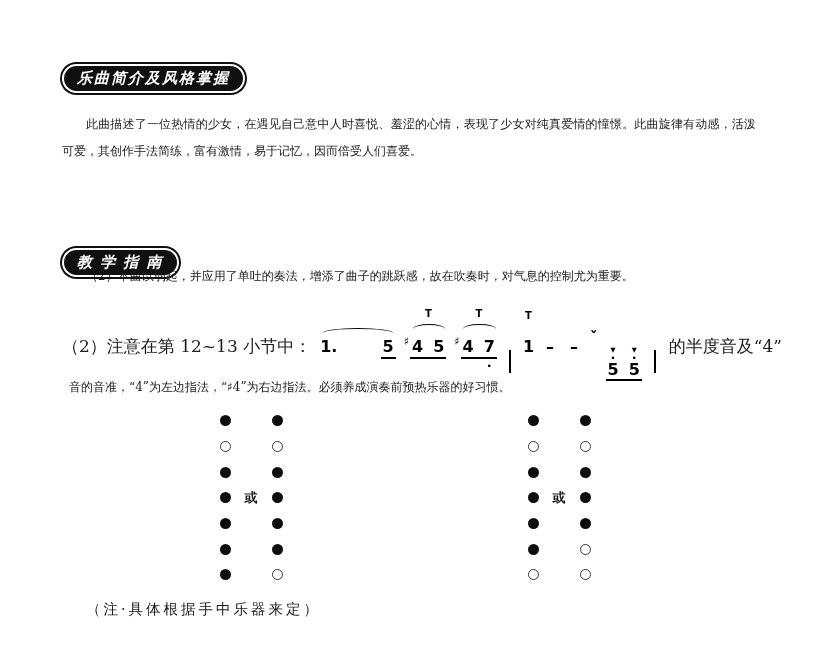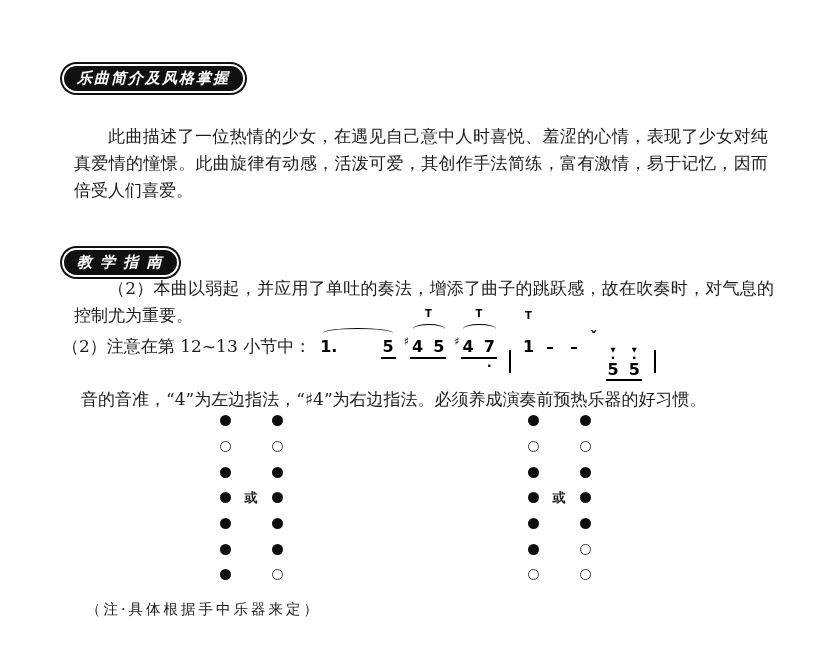--- a/index.html
+++ b/index.html
@@ -7,21 +7,21 @@
         font-family:"DejaVu Serif",serif;color:#1b1b1b;overflow:hidden;}
 
   
   .badge{position:absolute;background:#101010;color:#ffffff;
          font-family:"Liberation Sans",sans-serif;font-weight:bold;font-style:italic;
          font-size:15px;letter-spacing:2px;padding:5px 15px;border-radius:16px;
          box-shadow:0 0 0 2px #101010, inset 0 0 0 2px #ffffff;}
   .badge1{left:62px;top:64px;}
   .badge2{left:62px;top:224px;margin-top:24px;}
 
-  .para{position:absolute;margin:12px;font-size:17px;line-height:27px;text-align:justify;}
+  .para{position:absolute;margin:0;font-size:12px;line-height:27px;text-align:justify;}
   .para1{left:62px;top:111px;width:694px;text-indent:2em;}
   .para2{left:62px;top:263px;width:700px;text-indent:2em;}
   .para3{left:69px;top:374px;width:722px;text-align:left;}
 
   
   .point2{position:absolute;left:62px;top:335px;display:flex;align-items:baseline;
           white-space:nowrap;font-size:17px;}
   .p2-prefix{}
   .notation{display:inline-flex;align-items:baseline;margin:0 5px;
             font-family:"DejaVu Sans",sans-serif;font-weight:bold;font-size:16px;color:#000;}
@@ -132,20 +132,21 @@
             <span class="stac">▼</span>
             <span class="odot">·</span>
             <span class="num">5</span>
           </span>
         </span>
       </span>
 
       <span class="barline"></span>
     </span>
 
+    <span>的半度音及“4”</span>
   </div>
 
   <p class="para para3">音的音准，“4”为左边指法，“♯4”为右边指法。必须养成演奏前预热乐器的好习惯。</p>
 
   <div class="fchart fchart1">
       <div class="dot closed"></div>
       <div></div>
       <div class="dot closed"></div>
       <div class="dot open"></div>
       <div></div>

